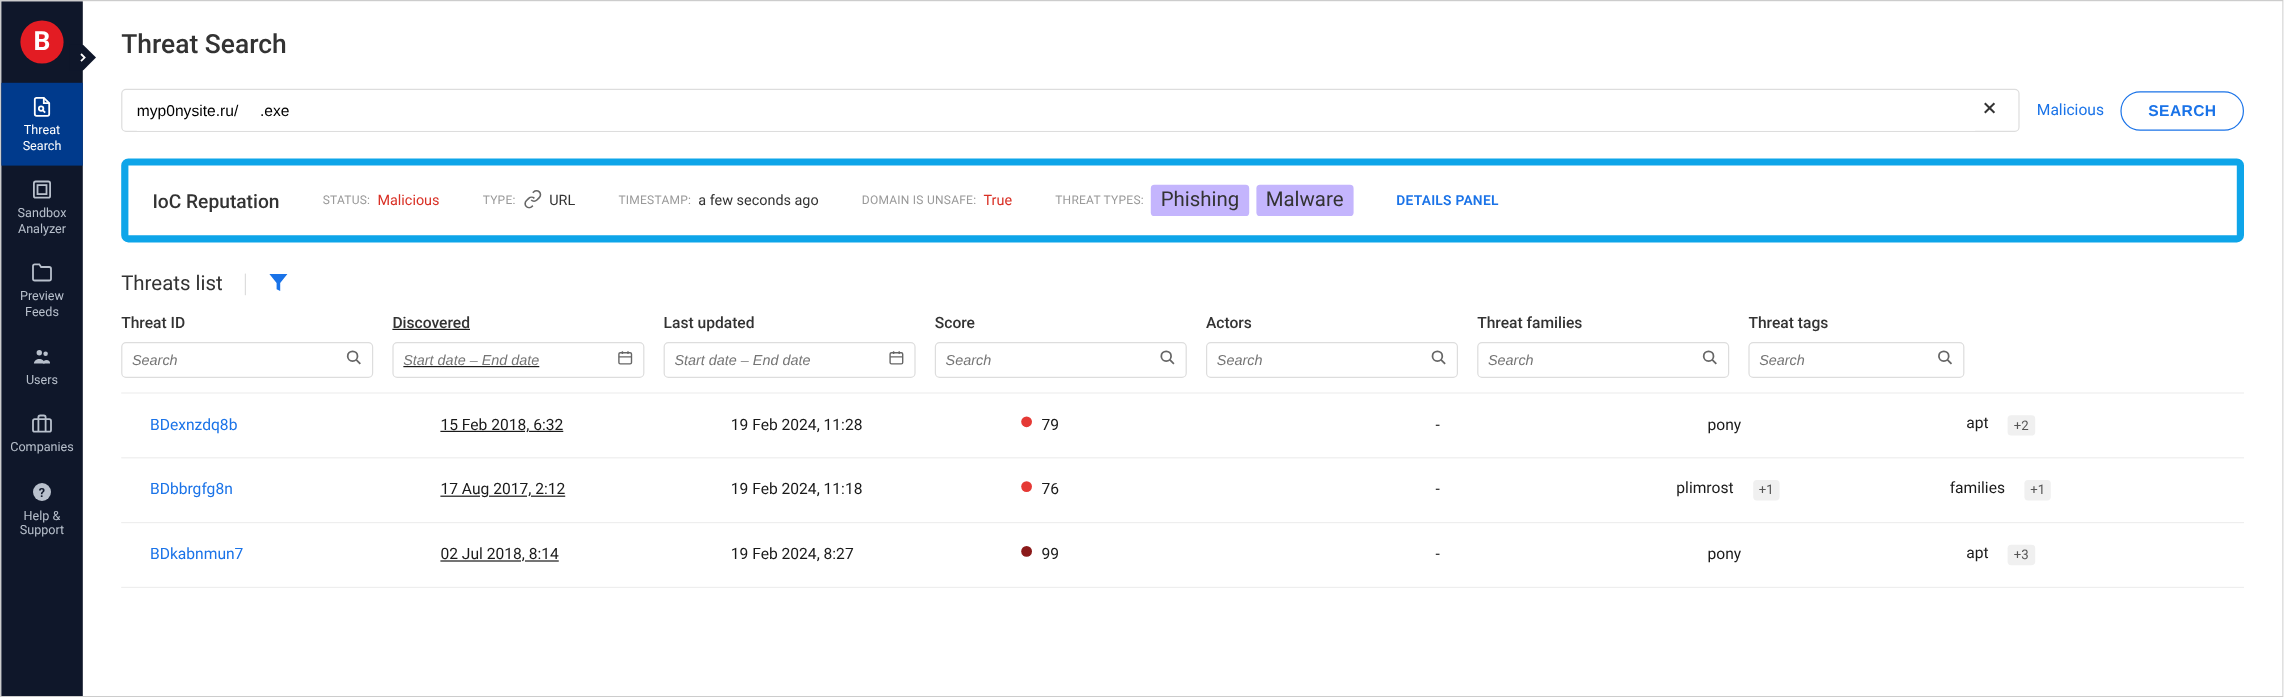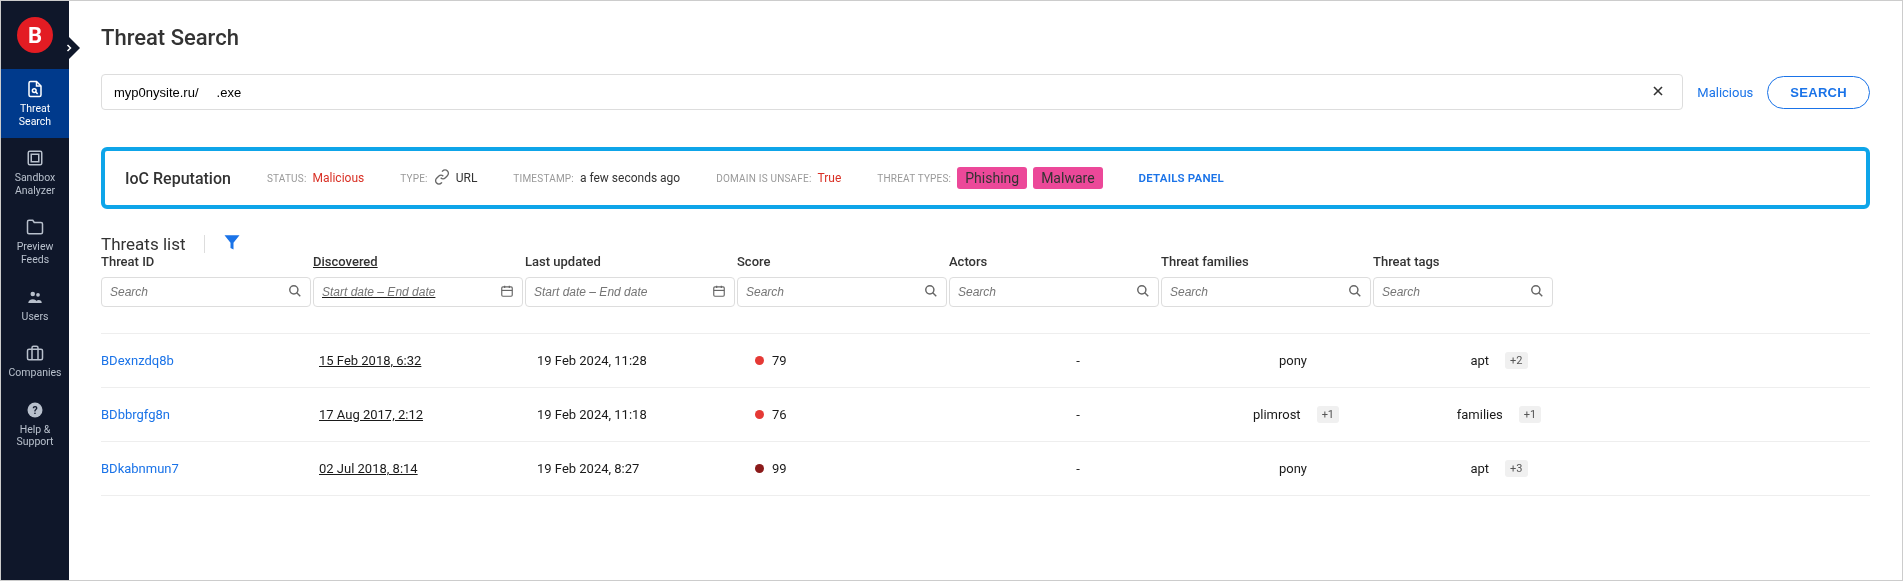--- a/index.html
+++ b/index.html
@@ -13,63 +13,63 @@
 .expand-chevron { position: absolute; top: 36px; right: -11px; width: 22px; height: 22px; background: #0f172a; display: flex; align-items: center; justify-content: center; z-index: 10; clip-path: polygon(0 0, 50% 0, 100% 50%, 50% 100%, 0 100%); }
 .sidebar-item { width: 68px; padding: 10px 4px; display: flex; flex-direction: column; align-items: center; gap: 4px; cursor: pointer; color: #b8c0cc; font-size: 10.5px; text-align: center; line-height: 1.2; }
 .sidebar-item.active { background: #003a8c; color: #fff; }
 .sidebar-icon { width: 20px; height: 20px; display: flex; align-items: center; justify-content: center; }
 
 
 .main { flex: 1; overflow-y: auto; padding: 24px 32px; }
 .page-title { font-size: 22px; color: #333; font-weight: 500; margin-bottom: 24px; }
 
 
-.search-row { display: flex; align-items: center; gap: 14px; margin-bottom: 37px; }
+.search-row { display: flex; align-items: center; gap: 14px; margin-bottom: 22px; }
 .search-box { flex: 1; border: 1px solid #ddd; border-radius: 4px; display: flex; align-items: center; padding: 0 12px; height: 36px; }
 .search-box input { flex: 1; border: none; outline: none; font-size: 13px; height: 100%; }
 .clear-x { cursor: pointer; padding: 4px; }
 .cumulative-link { color: #1a73e8; font-size: 13px; cursor: pointer; }
 .search-btn { border: 1px solid #1a73e8; background: #fff; color: #1a73e8; font-weight: 600; font-size: 13px; padding: 8px 22px; border-radius: 18px; cursor: pointer; letter-spacing: 0.3px; }
 
 
-.rep-bar { border: 4px solid #0ea5e9; border-radius: 6px; padding: 16px 20px; display: flex; align-items: center; gap: 36px; margin-bottom: 24px; flex-wrap: wrap; }
+.rep-bar { border: 6px solid #0ea5e9; border-radius: 6px; padding: 16px 20px; display: flex; align-items: center; gap: 36px; margin-bottom: 24px; flex-wrap: wrap; }
 .rep-title { font-size: 16px; font-weight: 500; color: #333; }
 .rep-field { display: flex; align-items: center; gap: 6px; font-size: 12px; }
 .rep-label { color: #999; text-transform: uppercase; letter-spacing: 0.2px; font-size: 10px; }
 .rep-val { color: #333; }
 .rep-val.red { color: #d93025; }
-.chip { background: #ec4899; border-radius: 3px; padding: 3px 8px; font-size: 14px; color: #333; }
+.chip { background: #c4b5fd; border-radius: 3px; padding: 3px 8px; font-size: 17px; color: #333; }
 .details-link { color: #1a73e8; font-size: 11.5px; font-weight: 600; cursor: pointer; letter-spacing: 0.2px; }
 
 
-.threats-header { display: flex; align-items: center; gap: 18px; margin-bottom: 0; }
+.threats-header { display: flex; align-items: center; gap: 18px; margin-bottom: 14px; }
 .threats-title { font-size: 17px; color: #333; }
 .threats-sep { width: 1px; height: 18px; background: #ddd; }
 .threats-count { color: #888; font-size: 12px; flex: 1; }
 .filter-icon { color: #1a73e8; cursor: pointer; }
 
 
 .table { width: 100%; }
-.thead { display: flex; border-bottom: 1px solid #eee; padding-bottom: 26px; gap: 2px; }
+.thead { display: flex; border-bottom: 1px solid #eee; padding-bottom: 12px; gap: 16px; }
 .th { display: flex; flex-direction: column; gap: 8px; }
 .th-label { font-size: 13px; color: #333; font-weight: 500; }
 .filter-input { border: 1px solid #ddd; border-radius: 4px; height: 30px; display: flex; align-items: center; padding: 0 8px; gap: 6px; }
 .filter-input input { border: none; outline: none; width: 100%; font-size: 12px; font-style: italic; color: #555; }
 .filter-input .icon-end { flex-shrink: 0; cursor: pointer; }
 
 .col-id { width: 210px; }
 .col-disc { width: 210px; text-decoration: underline; }
 .col-upd { width: 210px; }
 .col-score { width: 210px; }
 .col-actors { width: 210px; }
 .col-fam { width: 210px; }
 .col-tags { width: 180px; justify-content: center; }
 
 .trow { display: flex; align-items: center; gap: 8px; padding: 18px 0; border-bottom: 1px solid #eee; font-size: 13px; }
-.cell { display: flex; align-items: center; }
+.cell { display: flex; align-items: flex-start; margin-left: 24px; }
 .threat-link { color: #1a73e8; cursor: pointer; }
 .score-dot { width: 9px; height: 9px; border-radius: 50%; margin-right: 8px; }
 .plus-badge { background: #f0f0f0; border-radius: 3px; padding: 2px 5px; font-size: 11px; color: #555; margin-left: 10px; }
 .tag-item { margin-right: 6px; }
 </style>
 </head>
 <body>
 
 <div class="app">
 

